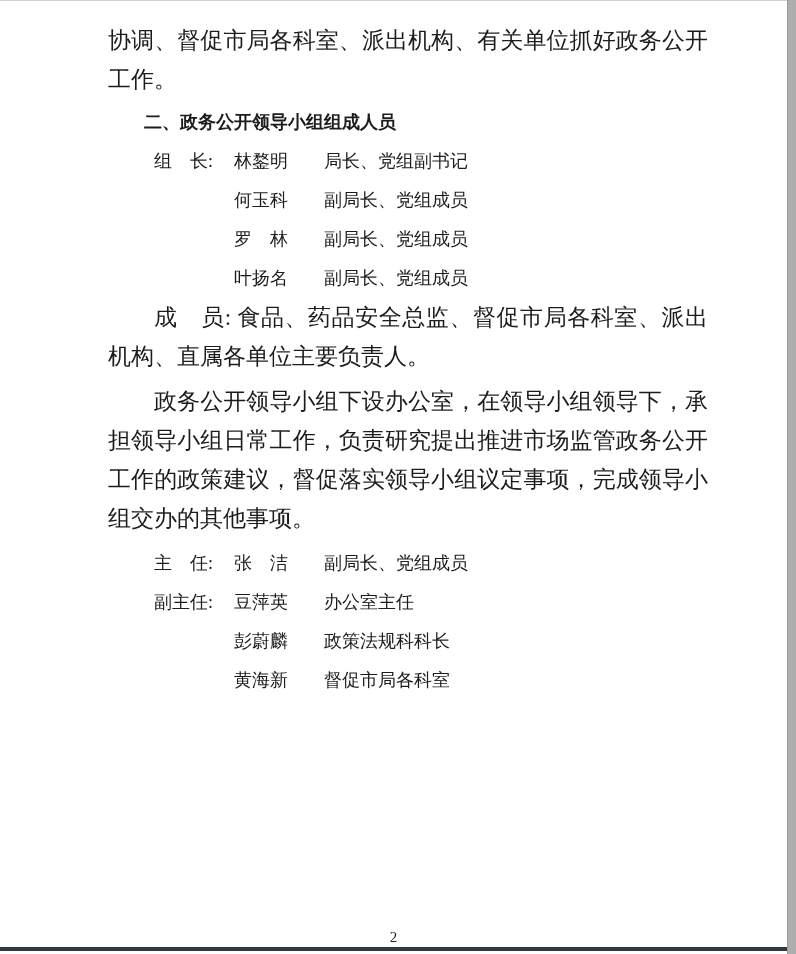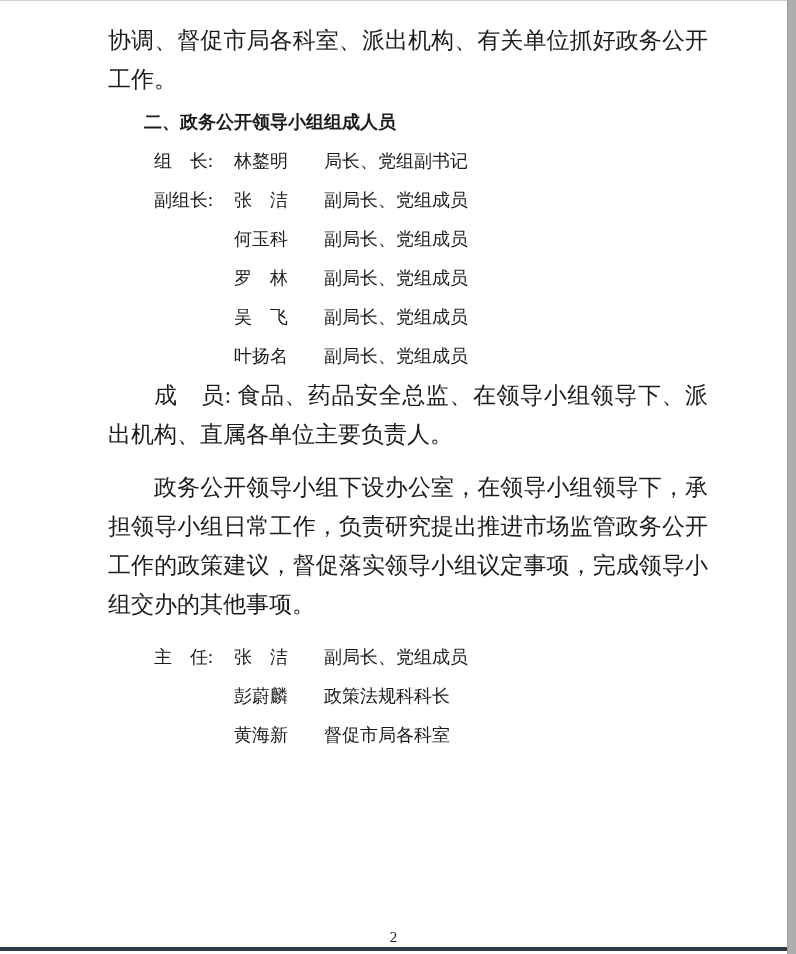--- a/index.html
+++ b/index.html
@@ -47,21 +47,21 @@
     font-weight: bold;
     font-family: "Liberation Sans", sans-serif;
     text-indent: 2em;
   }
   .row {
     font-size: 18px;
     line-height: 39px;
     padding-left: 46px;
     white-space: nowrap;
   }
-  .office-block { margin-top: 14px; }
+  .office-block { margin-top: 6px; }
   .col-label { display: inline-block; width: 80px; }
   .col-name  { display: inline-block; width: 90px; }
   .col-title { display: inline; }
   .page-footer {
     position: absolute;
     bottom: 8px;
     left: 0;
     width: 787px;
     text-align: center;
     font-size: 15px;
@@ -79,44 +79,41 @@
 
     <p class="body-text">协调、督促市局各科室、派出机构、有关单位抓好政务公开工作。</p>
 
     <h2 class="doc-heading">二、政务公开领导小组组成人员</h2>
 
     <div>
       <div class="row">
         <span class="col-label">组　长:</span><span class="col-name">林鍪明</span><span class="col-title">局长、党组副书记</span>
       </div>
       <div class="row">
-        <span class="col-label">副组长:</span><span class="col-name">张　洁</span><span class="col-title">副局长、党组成员</span>
-      </div>
-      <div class="row">
         <span class="col-label"></span><span class="col-name">何玉科</span><span class="col-title">副局长、党组成员</span>
       </div>
       <div class="row">
         <span class="col-label"></span><span class="col-name">罗　林</span><span class="col-title">副局长、党组成员</span>
       </div>
       <div class="row">
-        <span class="col-label"></span><span class="col-name">吴　飞</span><span class="col-title">副局长、党组成员</span>
-      </div>
-      <div class="row">
         <span class="col-label"></span><span class="col-name">叶扬名</span><span class="col-title">副局长、党组成员</span>
       </div>
     </div>
 
-    <p class="body-text indent">成　员: 食品、药品安全总监、在领导小组领导下、派出机构、直属各单位主要负责人。</p>
+    <p class="body-text indent">成　员: 食品、药品安全总监、督促市局各科室、派出机构、直属各单位主要负责人。</p>
 
 
     <p class="body-text indent office-block">政务公开领导小组下设办公室，在领导小组领导下，承担领导小组日常工作，负责研究提出推进市场监管政务公开工作的政策建议，督促落实领导小组议定事项，完成领导小组交办的其他事项。</p>
 
     <div class="office-block">
       <div class="row">
         <span class="col-label">主　任:</span><span class="col-name">张　洁</span><span class="col-title">副局长、党组成员</span>
+      </div>
+      <div class="row">
+        <span class="col-label">副主任:</span><span class="col-name">豆萍英</span><span class="col-title">办公室主任</span>
       </div>
       <div class="row">
         <span class="col-label"></span><span class="col-name">彭蔚麟</span><span class="col-title">政策法规科科长</span>
       </div>
       <div class="row">
         <span class="col-label"></span><span class="col-name">黄海新</span><span class="col-title">督促市局各科室</span>
       </div>
     </div>
 
   </div>

